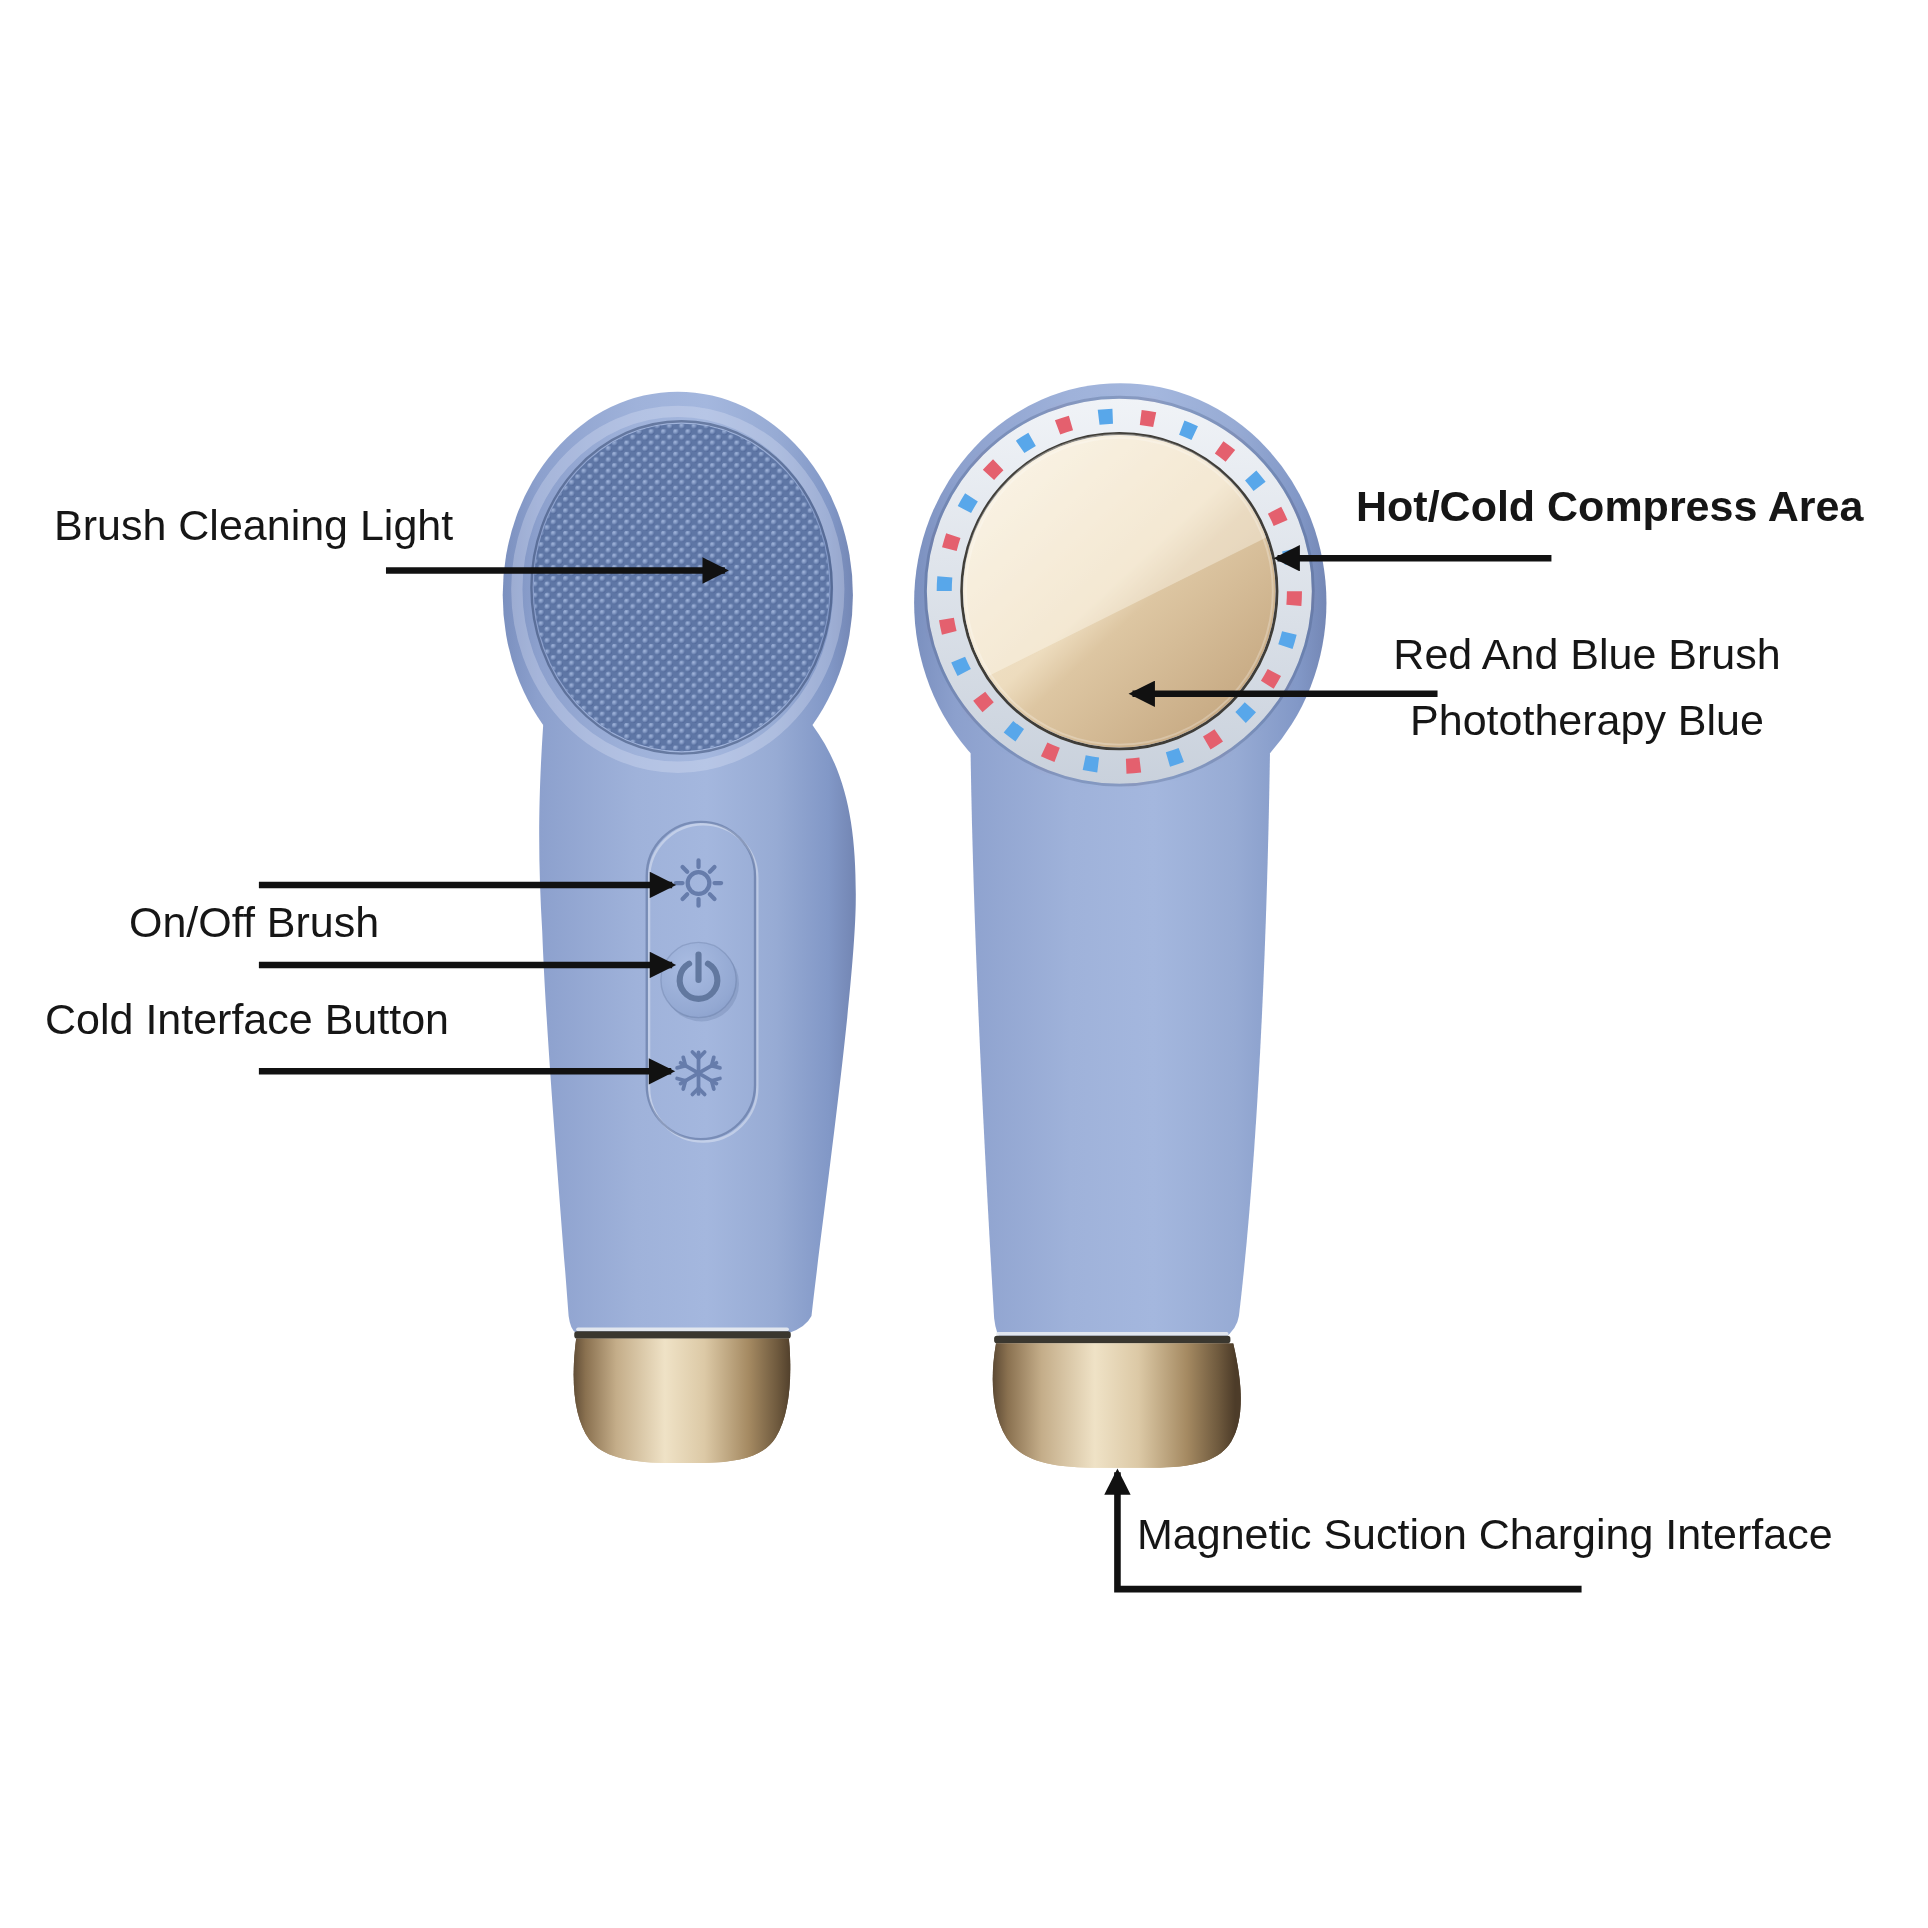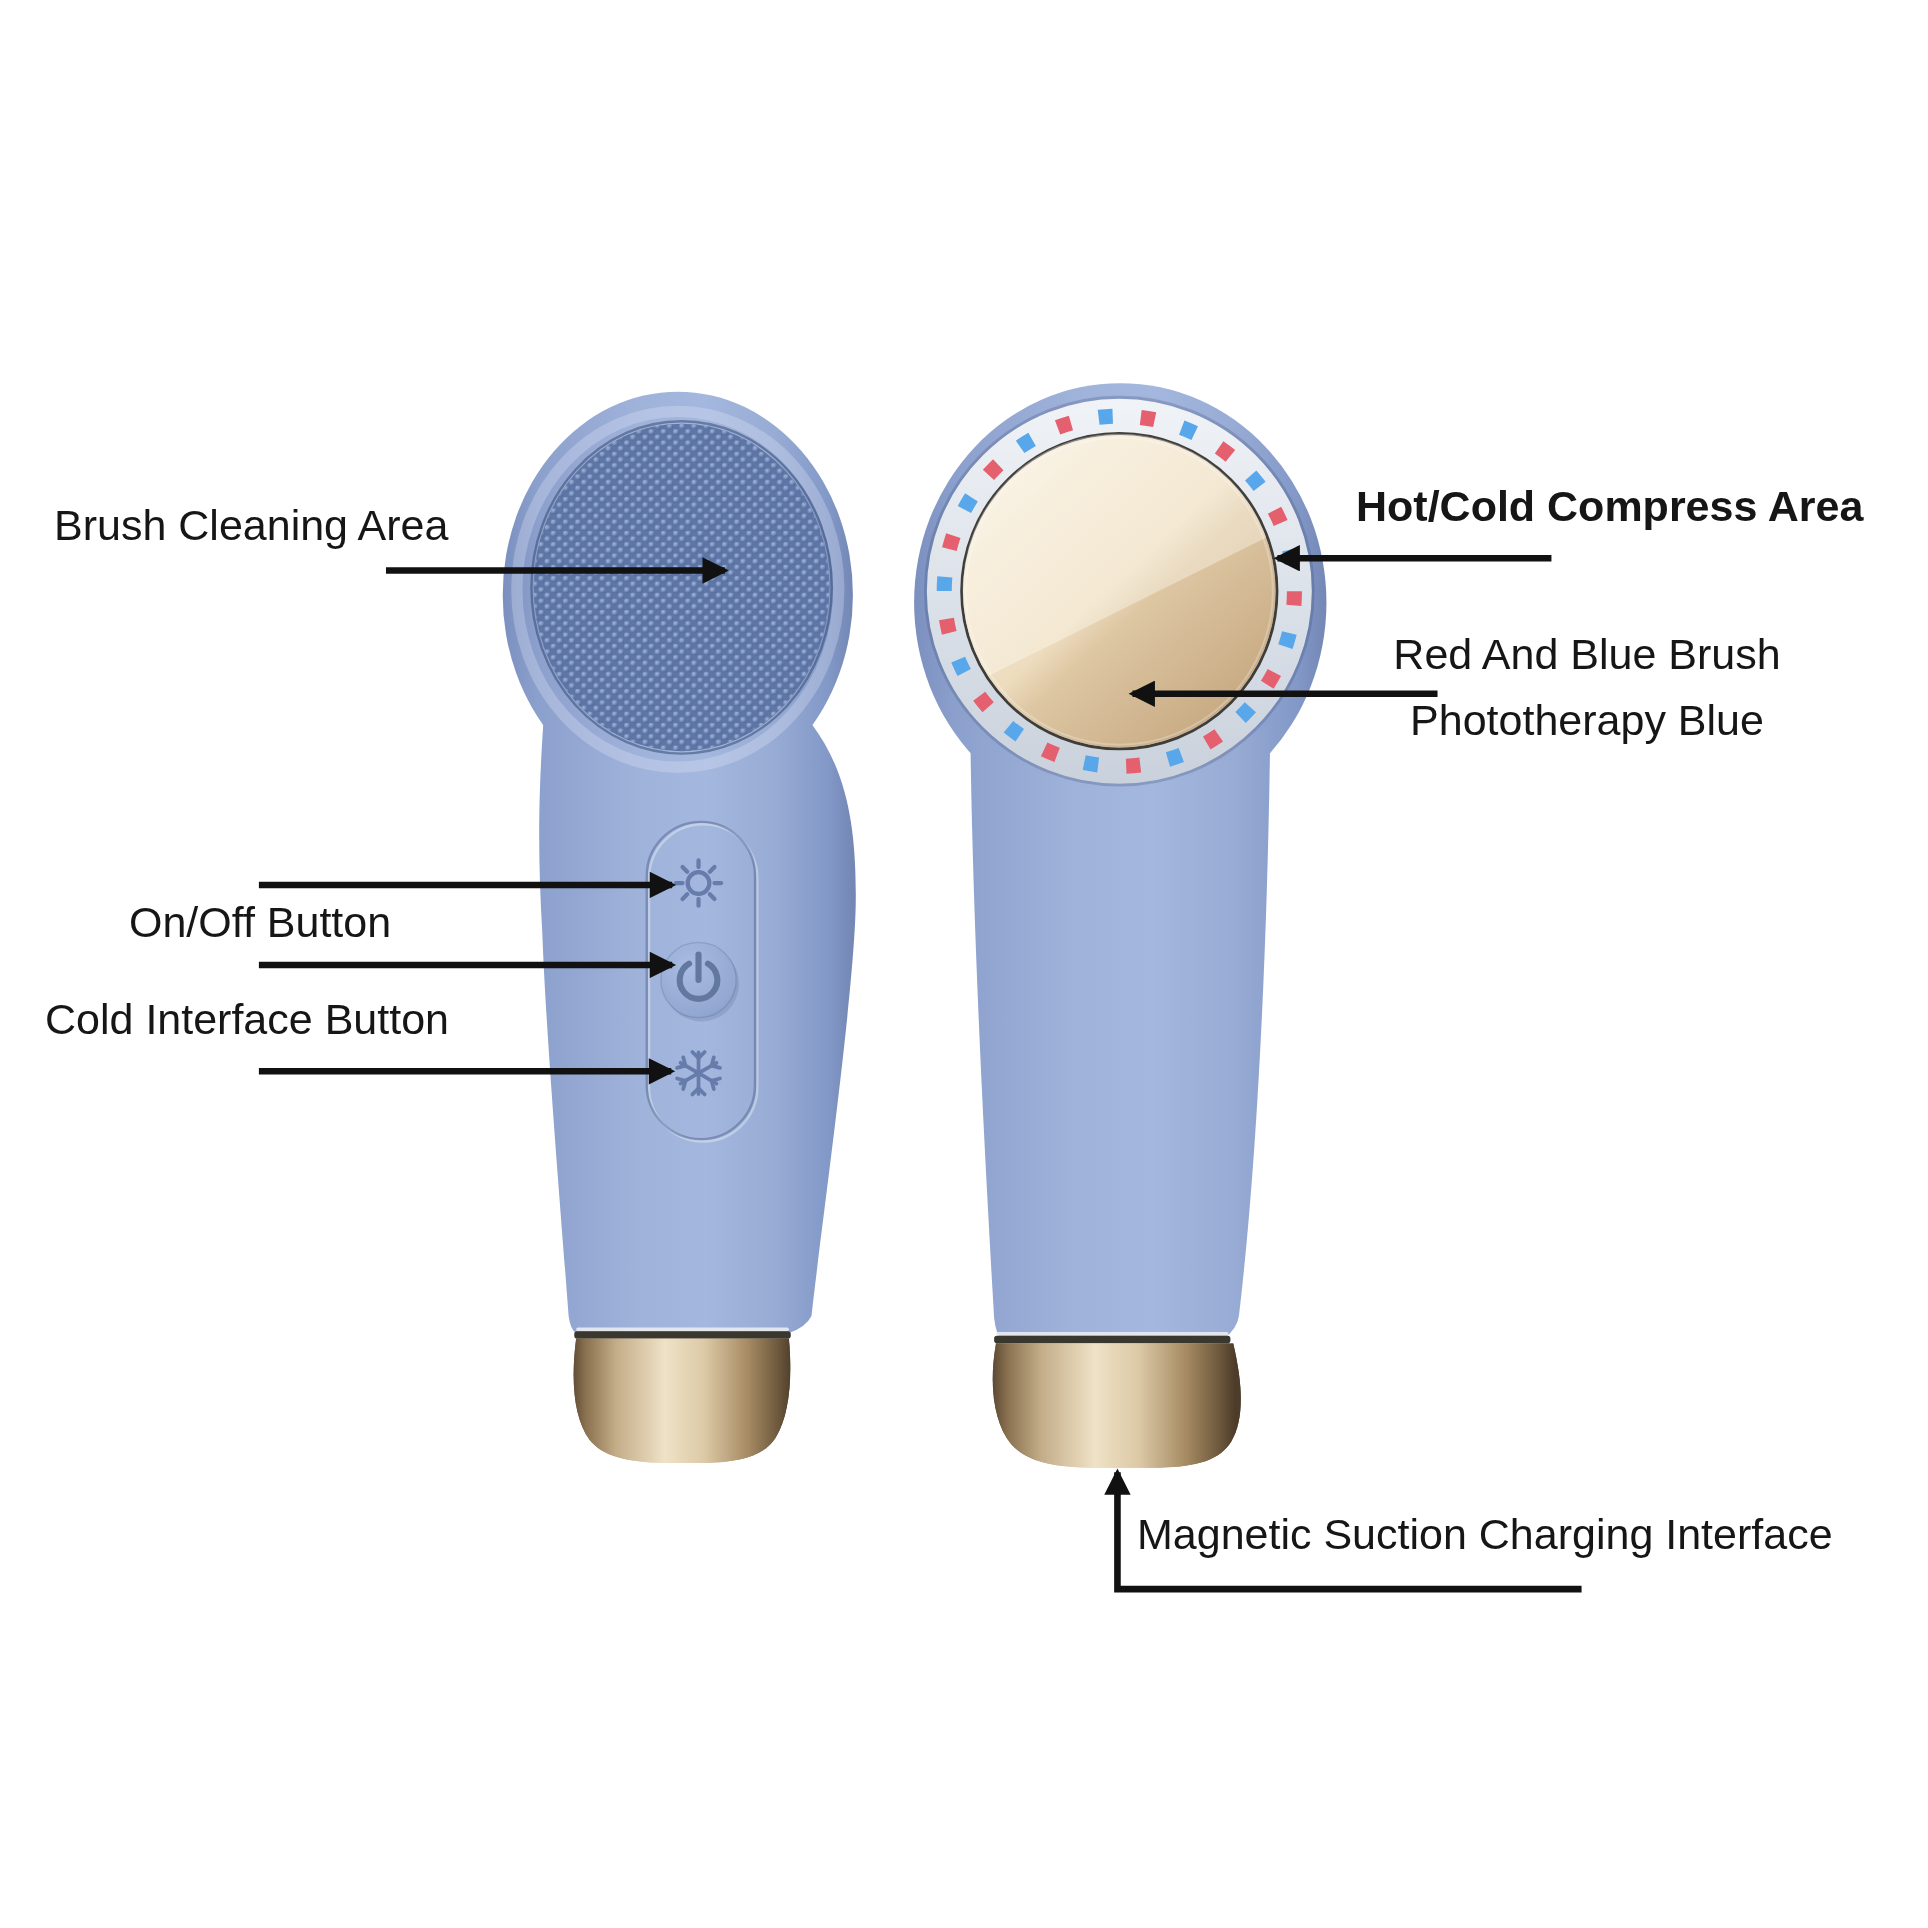--- a/index.html
+++ b/index.html
@@ -211,24 +211,24 @@
       <path d="M410 606 L770 606" marker-end="url(#ah)"></path>
       <path d="M275 940 L714 940" marker-end="url(#ah)"></path>
       <path d="M275 1025 L714 1025" marker-end="url(#ah)"></path>
       <path d="M275 1138 L713 1138" marker-end="url(#ah)"></path>
       <path d="M1648 593 L1357 593" marker-end="url(#ah)"></path>
       <path d="M1527 737 L1203 737" marker-end="url(#ah)"></path>
       <path d="M1680 1688 L1187 1688 L1187 1564" marker-end="url(#ah)"></path>
     </g>
   </svg>
 
-  <div class="label" style="left:54px;top:500px;">Brush Cleaning Area</div>
-
-
-  <div class="label" style="left:129px;top:897px;">On/Off Button</div>
+  <div class="label" style="left:54px;top:500px;">Brush Cleaning Light</div>
+
+
+  <div class="label" style="left:129px;top:897px;">On/Off Brush</div>
 
   <div class="label" style="left:45px;top:994px;">Cold Interface Button</div>
 
   <div class="label" style="left:1356px;top:481px;font-weight:bold;">Hot/Cold Compress Area</div>
 
   <div class="label two-line" style="left:1375px;top:621px;width:424px;">
     <span>Red And Blue Brush</span><br>
     <span>Phototherapy Blue</span>
   </div>
 

